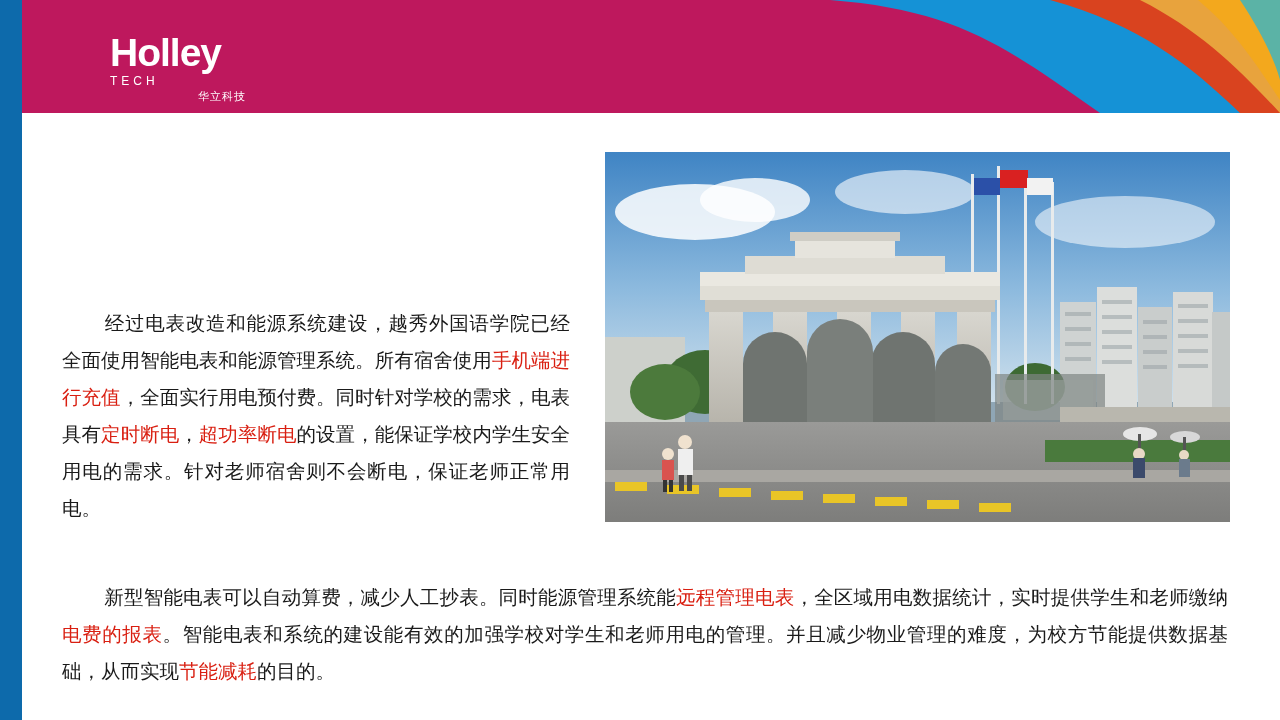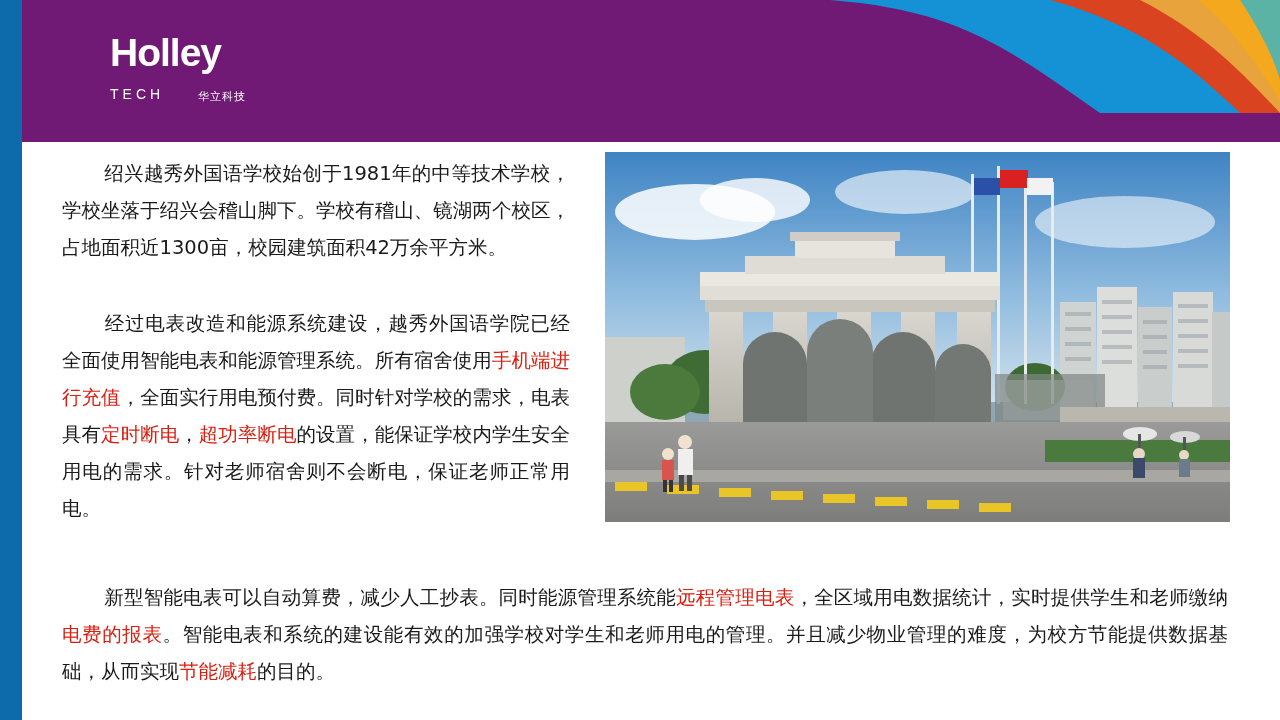--- a/index.html
+++ b/index.html
@@ -18,43 +18,43 @@
   .left-bar {
     position: absolute;
     left: 0; top: 0;
     width: 22px; height: 720px;
     background: #0d6aab;
   }
   
   .header {
     position: absolute;
     left: 22px; top: 0;
-    width: 1258px; height: 142px;
-    background: #701a75;
+    width: 1258px; height: 113px;
+    background: #be185d;
     overflow: hidden;
   }
   .header-deco { position: absolute; right: 0; top: 0; width: 700px; height: 113px; }
   .logo {
     position: absolute;
     left: 88px; top: 33px;
     width: 180px; height: 60px;
     color: #ffffff;
   }
   .logo-main {
     font-size: 39px;
     font-weight: bold;
     letter-spacing: -1px;
     line-height: 40px;
     font-family: "Liberation Sans", sans-serif;
   }
   .logo-sub {
-    font-size: 14px;
+    font-size: 12px;
     letter-spacing: 4px;
     line-height: 14px;
-    margin-top: 14px;
+    margin-top: 1px;
   }
   .header-title {
     position: absolute;
     left: 290px; top: 50px;
     font-size: 31px;
     color: #ffffff;
     font-family: "DejaVu Sans", sans-serif;
     font-weight: bold;
     letter-spacing: 1px;
   }
@@ -101,21 +101,20 @@
       <path d="M660,0 C680,30 695,60 700,80 L700,0 Z" fill="#5bb3a6"></path>
       <path d="M240,113 C330,60 420,30 540,18 L700,10 L700,113 Z" fill="#1592d6" opacity="0"></path>
     </svg>
     <div class="logo">
       <div class="logo-main">Holley</div>
       <div class="logo-sub">TECH</div>
     </div>
     <div style="position:absolute;left:176px;top:89px;color:#ffffff;font-size:11px;letter-spacing:1px;font-family:Liberation Mono, monospace;">华立科技</div>
   </div>
 
-  <div class="para" id="para1"><span class="indent"></span><span>绍兴越秀外国语学校始创于1981年的中等技术学校，学校坐落于绍兴会稽山脚下。学校有稽山、镜湖两个校区，占地面积近1300亩，校园建筑面积42万余平方米。</span></div>
   <div class="para" id="para2"><span class="indent"></span><span>经过电表改造和能源系统建设，越秀外国语学院已经全面使用智能电表和能源管理系统。所有宿舍使用</span><span class="hl" style="color: rgb(217, 31, 17);">手机端进行充值</span><span>，全面实行用电预付费。同时针对学校的需求，电表具有</span><span class="hl" style="color: rgb(217, 31, 17);">定时断电</span><span>，</span><span class="hl" style="color: rgb(217, 31, 17);">超功率断电</span><span>的设置，能保证学校内学生安全用电的需求。针对老师宿舍则不会断电，保证老师正常用电。</span></div>
   <div class="para" id="para3"><span class="indent"></span><span>新型智能电表可以自动算费，减少人工抄表。同时能源管理系统能</span><span class="hl" style="color: rgb(217, 31, 17);">远程管理电表</span><span>，全区域用电数据统计，实时提供学生和老师缴纳</span><span class="hl" style="color: rgb(217, 31, 17);">电费的报表</span><span>。智能电表和系统的建设能有效的加强学校对学生和老师用电的管理。并且减少物业管理的难度，为校方节能提供数据基础，从而实现</span><span class="hl" style="color: rgb(217, 31, 17);">节能减耗</span><span>的目的。</span></div>
 
   <div class="photo">
     <svg width="625" height="370" viewBox="0 0 625 370">
       <defs>
         <linearGradient id="sky" x1="0" y1="0" x2="0" y2="1">
           <stop offset="0%" stop-color="#3f84c4"></stop>
           <stop offset="55%" stop-color="#8dbade"></stop>
           <stop offset="100%" stop-color="#cfe0ec"></stop>

